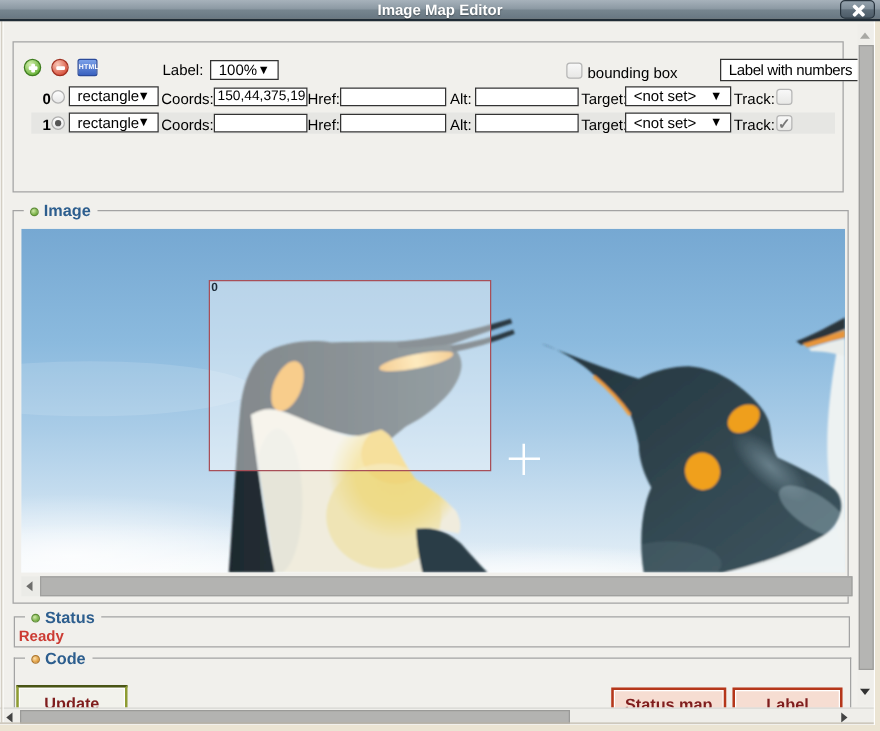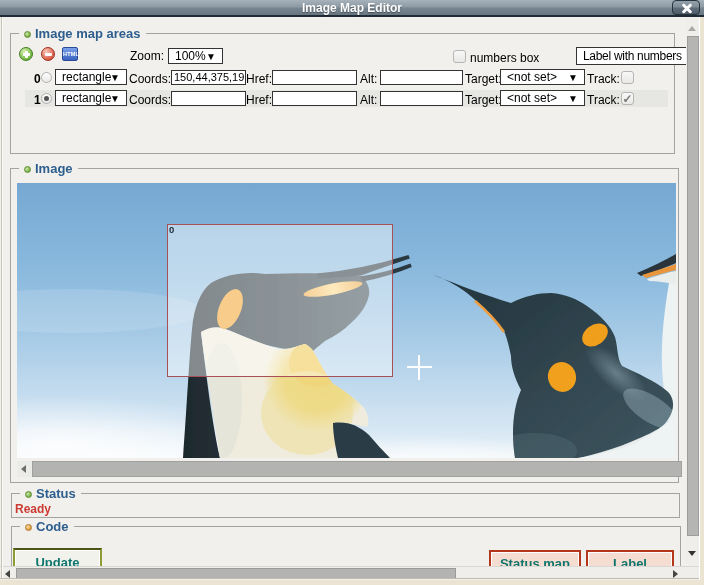--- a/index.html
+++ b/index.html
@@ -53,21 +53,21 @@
 
 #imgsb { position:absolute; left:17px; top:461px; width:665px; height:16px; background:#ebebe7; }
 #imgsb .thumb { position:absolute; left:15px; top:0px; width:650px; height:16px; background:#b3b3b1; border:1px solid #a0a09e; }
 #imgsb .larr { position:absolute; left:4px; top:4px; width:0; height:0; border-top:4px solid transparent;
   border-bottom:4px solid transparent; border-right:5px solid #6e6e6c; }
 
 #fs3 { left:11px; top:493px; width:669px; height:25px; }
 #fs4 { left:11px; top:526px; width:670px; height:52px; border-bottom:none; }
 #ready { position:absolute; left:15px; top:502px; font-size:12px; font-weight:bold; color:#cc3b33; }
 
-.btn { position:absolute; font-size:13px; font-weight:bold; color:#0f766e; text-align:center; }
+.btn { position:absolute; font-size:13px; font-weight:bold; color:#7f1d1d; text-align:center; }
 #bupdate { left:13px; top:548px; width:89px; height:30px; background:#f2f2ec;
   border:2px solid #8e9c33; box-shadow:inset 0 0 0 1px #fff; border-top-color:#4a5516; line-height:26px; }
 #bremove { left:489px; top:550px; width:92px; height:28px; background:#f6ddd2;
   border:2px solid #b5371b; box-shadow:inset 0 0 0 1px #fff; line-height:24px; }
 #bcancel { left:586px; top:550px; width:88px; height:28px; background:#f6ddd2;
   border:2px solid #b5371b; box-shadow:inset 0 0 0 1px #fff; line-height:24px; }
 
 #botsb { position:absolute; left:0px; top:566px; width:699px; height:13px; background:#efeeea; border-top:1px solid #d8d8d4; }
 #botsb .thumb { position:absolute; left:16px; top:1px; width:440px; height:11px; background:#b3b3b1; border:1px solid #9a9a98; }
 #botsb .larr { position:absolute; left:5px; top:3px; width:0; height:0; border-top:4px solid transparent;
@@ -89,33 +89,32 @@
 <div style="position:absolute; left:2px; top:17px; width:1px; height:561px; background:#fbfbf9; z-index:5;"></div>
 <div style="position:absolute; left:0; top:578px; width:699px; height:1px; background:#c2bcae; z-index:5;"></div>
 <div class="titlebar"></div>
 <div class="titletext">Image Map Editor</div>
 <div class="closebtn">
     <i></i>
     <b></b>
   </div>
 
 <div class="fs" id="fs1">
-    <div class="legend"><span class="bullet bgreen"></span>Image map areas</div>
   <div class="cicon" id="icadd">
       <span class="h"></span>
       <span class="v"></span>
     </div>
   <div class="cicon" id="icdel">
       <span class="h"></span>
     </div>
   <div id="ichtml">HTML</div>
-  <div class="lab" style="left:119px; top:15px;">Zoom:</div>
+  <div class="lab" style="left:119px; top:15px;">Label:</div>
   <div class="sel" style="left:157px; top:14px; width:55px; height:16px; line-height:14px;">100%<span class="arr">▼</span></div>
   <div class="cb" style="left:442px; top:16px;"></div>
-  <div class="lab" style="left:459px; top:17px;">numbers box</div>
+  <div class="lab" style="left:459px; top:17px;">bounding box</div>
   <div class="sel" style="left:533px; top:13px; width:122px; height:18px; line-height:16px; letter-spacing:-0.3px;margin-left:32px;">Label with numbers<span class="arr" style="right:3px;">▼</span></div>
   <div class="rowstripe"></div>
 
   <div class="lab" style="left:23px; top:38px; font-weight:bold;">0</div>
   <div class="radio" style="left:30px; top:38px;"></div>
   <div class="sel" style="left:44px; top:35px; width:72px; height:16px; line-height:14px;">rectangle<span class="arr">▼</span></div>
   <div class="lab" style="left:118px; top:38px;">Coords:</div>
   <div class="inp" style="left:160px; top:36px; width:75px; height:15px; line-height:13px;">150,44,375,19</div>
   <div class="lab" style="left:235px; top:38px;">Href:</div>
   <div class="inp" style="left:261px; top:36px; width:85px; height:15px;"></div>

